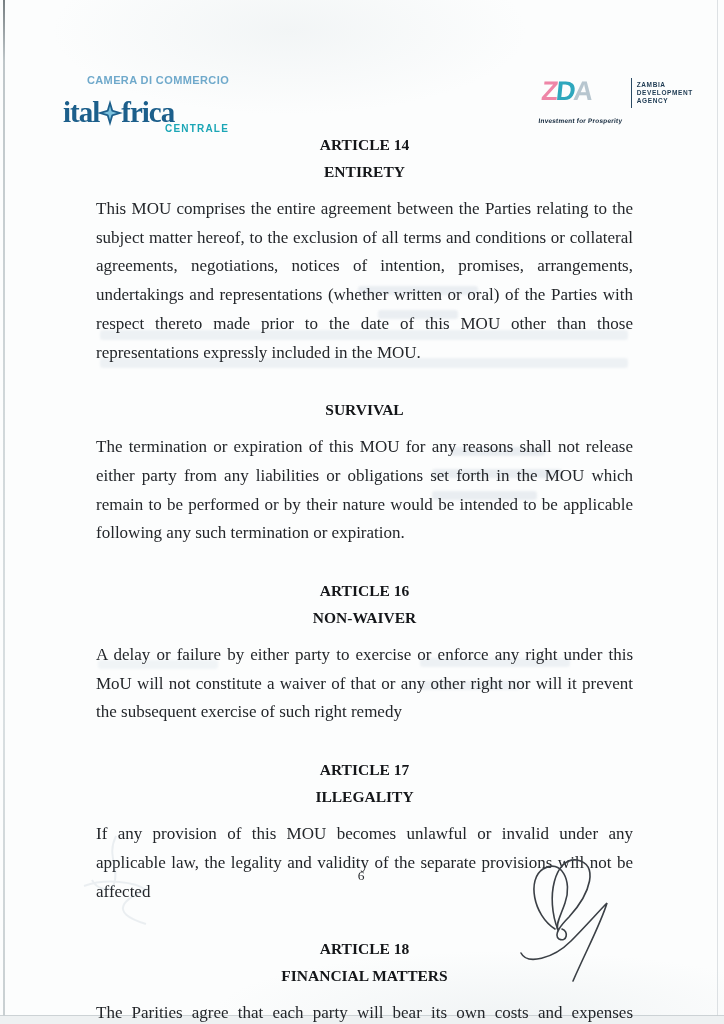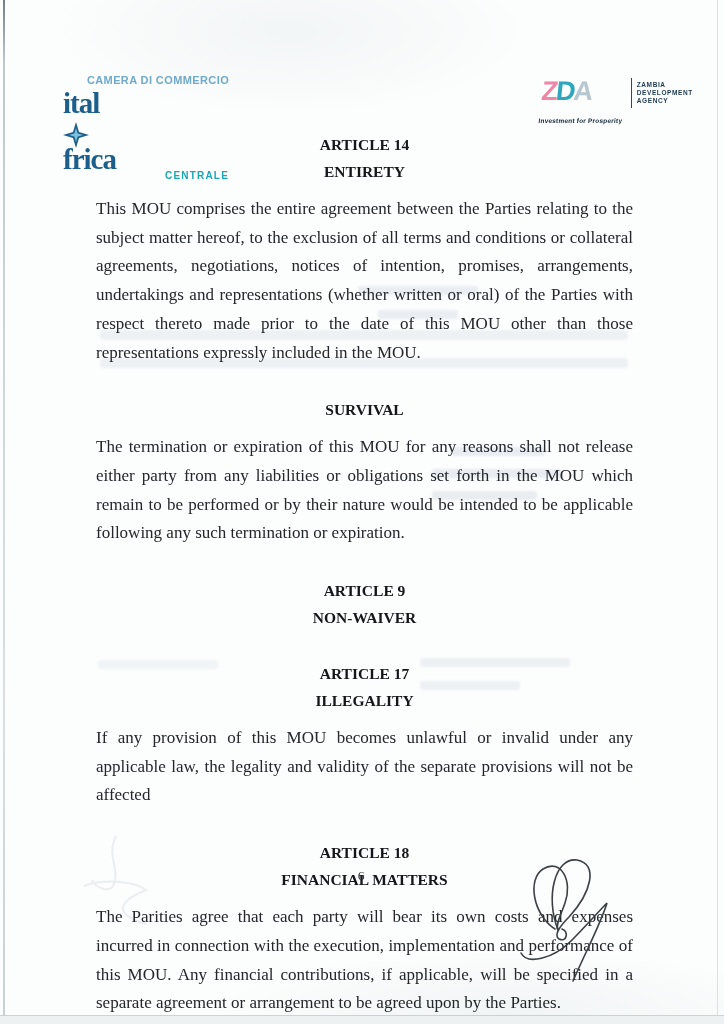--- a/index.html
+++ b/index.html
@@ -15,21 +15,21 @@
   
   .edge-left{position:absolute;left:3px;top:0;width:2px;height:1024px;
     background:linear-gradient(#4a5458, #aab4b8 6%, #c2cbce 40%, #cdd5d8 70%, #b7c0c3);opacity:.75;}
   .edge-right{position:absolute;right:6px;top:0;width:1px;height:1024px;background:#d4dadd;opacity:.8;}
   .edge-bottom{position:absolute;left:0;bottom:8px;width:724px;height:1px;background:#c6cdd0;opacity:.9;}
   .edge-bottom-shade{position:absolute;left:0;bottom:0;width:724px;height:8px;background:#eef1f2;}
 
   
   .logo-ital{position:absolute;left:63px;top:74px;width:190px;font-family:"Liberation Sans",sans-serif;text-align:center;}
   .logo-ital .cdc{font-size:11px;font-weight:bold;letter-spacing:.4px;color:#6fa9cb;}
-  .logo-ital .wordmark{display:flex;align-items:baseline;margin-top:2px;line-height:30px;flex-direction:column;}
+  .logo-ital .wordmark{display:flex;align-items:baseline;margin-top:10px;line-height:30px;}
   .logo-ital .wm{font-family:"Liberation Serif",serif;font-weight:bold;font-size:29px;color:#1c5f8b;letter-spacing:-1px;}
   .logo-ital .star{width:26px;height:26px;margin:0 -2px;position:relative;top:4px;flex:0 0 auto;}
   .logo-ital .centrale{font-size:10px;font-weight:bold;letter-spacing:1.2px;color:#1ba6b6;margin:-4px 0 0 78px;}
 
   .logo-zda{position:absolute;left:540px;top:78px;display:flex;align-items:flex-start;font-family:"Liberation Sans",sans-serif;}
   .zda-letters{font-weight:800;font-size:27px;line-height:27px;letter-spacing:-2px;transform:skewX(-6deg);}
   .zda-letters .z{color:#ee86a7;}
   .zda-letters .d{color:#2ea7bd;}
   .zda-letters .a{color:#b7c6cf;}
   .zda-sep{width:1px;height:30px;background:#2a4a63;margin:0 5px 0 7px;}
@@ -129,22 +129,23 @@
     <div class="head">ENTIRETY</div>
     <div class="body">This MOU comprises the entire agreement between the Parties relating to the subject matter hereof, to the exclusion of all terms and conditions or collateral agreements, negotiations, notices of intention, promises, arrangements, undertakings and representations (whether written or oral) of the Parties with respect thereto made prior to the date of this MOU other than those representations expressly included in the MOU.</div>
   </div>
 
   <div class="article">
     <div class="head">SURVIVAL</div>
     <div class="body">The termination or expiration of this MOU for any reasons shall not release either party from any liabilities or obligations set forth in the MOU which remain to be performed or by their nature would be intended to be applicable following any such termination or expiration.</div>
   </div>
 
   <div class="article">
-    <div class="head">ARTICLE 9</div>
+    <div class="head">ARTICLE 16</div>
     <div class="head">NON-WAIVER</div>
+    <div class="body">A delay or failure by either party to exercise or enforce any right under this MoU will not constitute a waiver of that or any other right nor will it prevent the subsequent exercise of such right remedy</div>
   </div>
 
   <div class="article">
     <div class="head">ARTICLE 17</div>
     <div class="head">ILLEGALITY</div>
     <div class="body">If any provision of this MOU becomes unlawful or invalid under any applicable law, the legality and validity of the separate provisions will not be affected</div>
   </div>
 
   <div class="article">
     <div class="head">ARTICLE 18</div>

